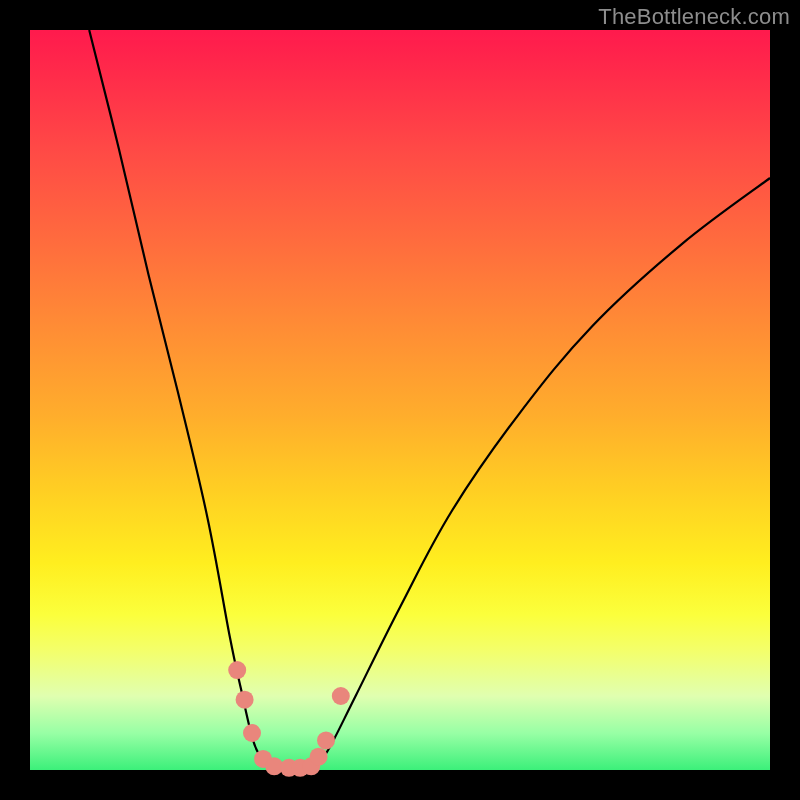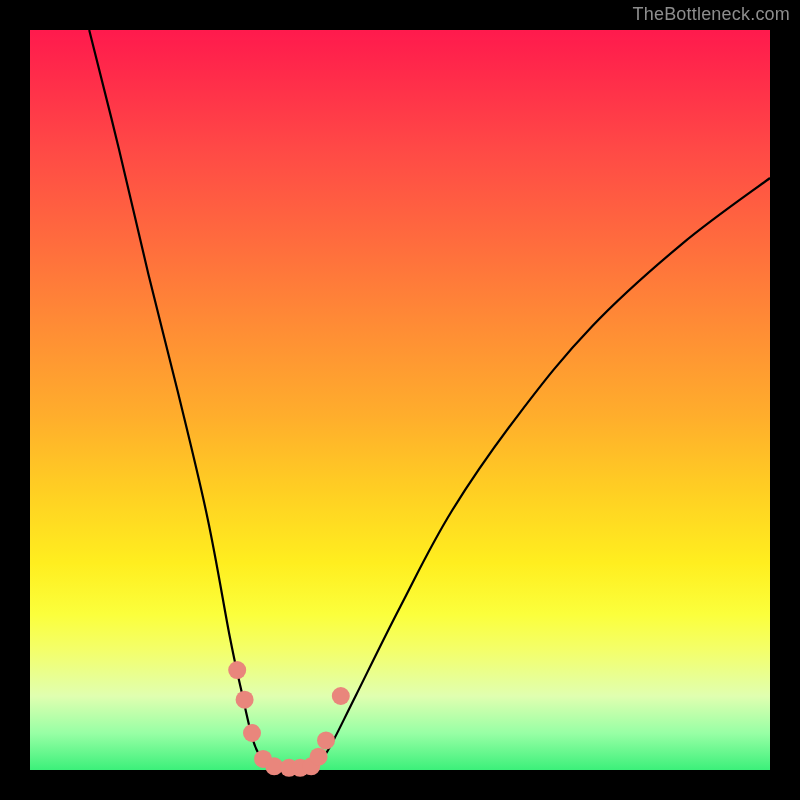--- a/index.html
+++ b/index.html
@@ -38,21 +38,21 @@
       #e0ffb0 90%,
       #98ffa5 95%,
       #3cf07a 100%
     );
   }
   .watermark {
     position: absolute;
     top: 4px;
     right: 10px;
     color: #8d8d8d;
-    font-size: 18px;
+    font-size: 22px;
     font-weight: 400;
     letter-spacing: 0.2px;
   }
   svg.overlay {
     position: absolute;
     left: 0;
     top: 0;
     width: 800px;
     height: 800px;
     pointer-events: none;

